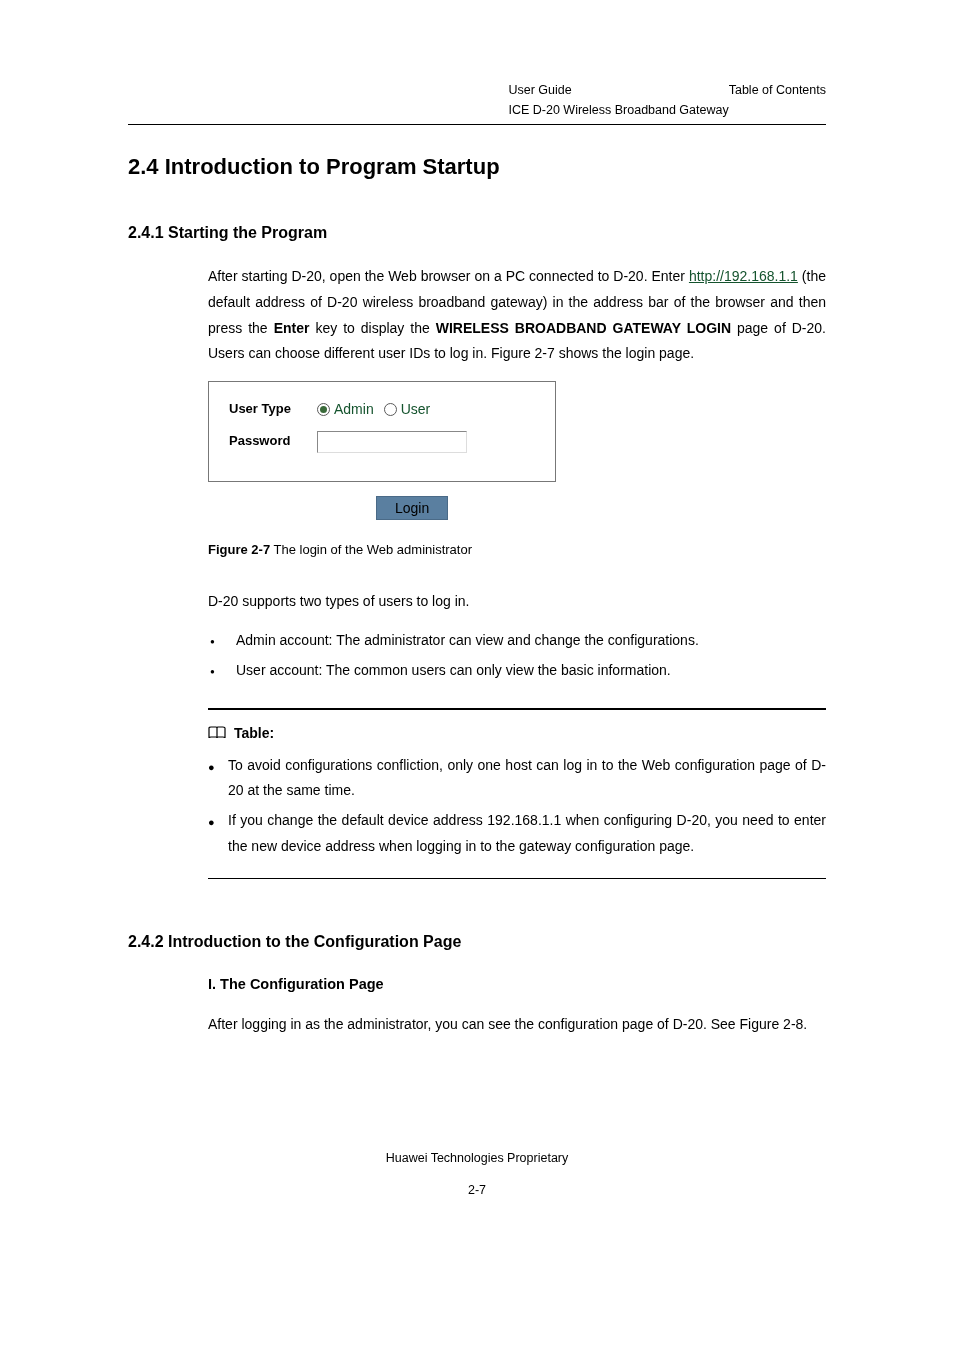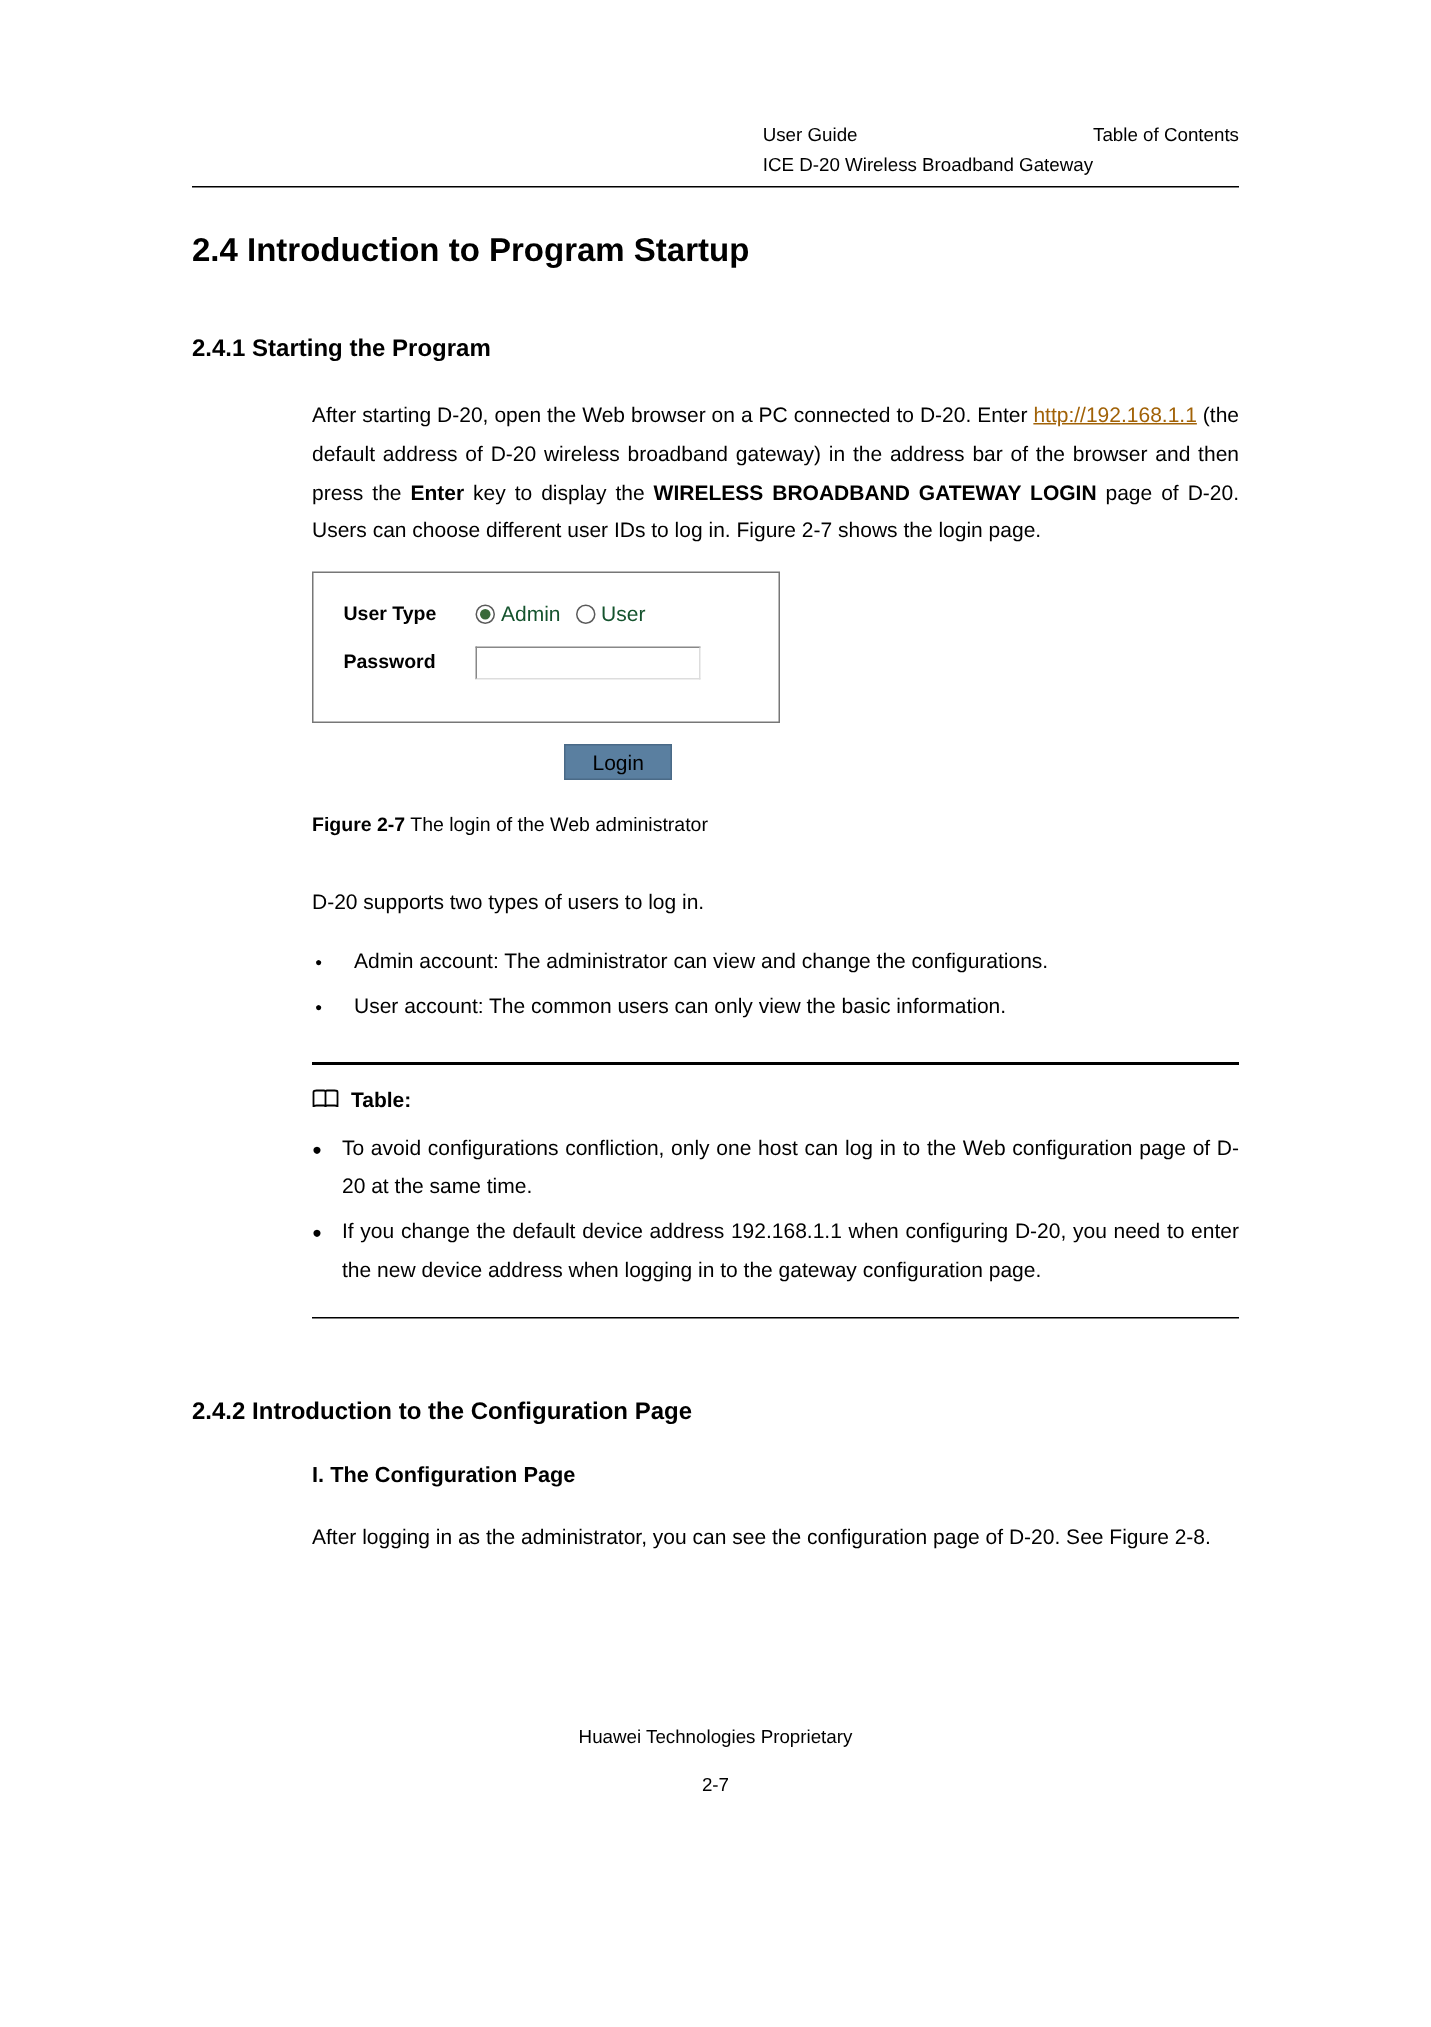--- a/index.html
+++ b/index.html
@@ -14,23 +14,23 @@
       line-height: 1.6;
     }
     .header-row { display: flex; justify-content: flex-end; border-bottom: 1px solid #000; padding-bottom: 4px; margin-bottom: 24px; }
     .header-left { font-size: 12.5px; }
     .header-right { font-size: 12.5px; }
     h1 { font-size: 22px; font-weight: bold; margin-bottom: 36px; }
     h2 { font-size: 16px; font-weight: bold; margin-bottom: 18px; }
     h2.sub2 { margin-top: 50px; }
     h3 { font-size: 14.5px; font-weight: bold; margin-left: 80px; margin-bottom: 16px; margin-top: 14px; }
     .body-text { margin-left: 80px; text-align: justify; margin-bottom: 14px; line-height: 1.85; }
-    .body-text a { color: #a16207; text-decoration: underline; }
+    .body-text a { color: #14532d; text-decoration: underline; }
     .login-figure-wrap { margin-left: 80px; margin-bottom: 20px; }
-    .login-box { border: 1px solid #777; width: 312px; padding: 16px 20px 18px 20px; background: #fff; }
+    .login-box { border: 1px solid #777; width: 348px; padding: 16px 20px 18px 20px; background: #fff; }
     .login-row { display: flex; align-items: center; margin-bottom: 10px; }
     .login-label { width: 88px; font-weight: bold; font-size: 13px; font-family: Arial, sans-serif; }
     .radio-group { display: flex; align-items: center; gap: 10px; font-family: Arial, sans-serif; font-size: 14px; color: #14532d; }
     .radio-item { display: flex; align-items: center; gap: 4px; }
     .radio-outer { width: 13px; height: 13px; border: 1px solid #5a5a5a; border-radius: 50%; display: flex; align-items: center; justify-content: center; background: #fff; }
     .radio-inner { width: 7px; height: 7px; border-radius: 50%; background: #3a6a3a; }
     .password-input { width: 150px; height: 22px; border-top: 1px solid #888; border-left: 1px solid #888; border-right: 1px solid #ddd; border-bottom: 1px solid #ddd; background: #fff; }
     .login-btn-row { display: flex; justify-content: flex-start; margin-left: 168px; margin-top: 14px; }
     .login-btn { background: #5a7fa0; color: #000000; border: 1px solid #4a6a87; padding: 3px 18px; font-size: 14px; font-family: Arial, sans-serif; }
     .figure-caption { margin-left: 80px; font-size: 13px; margin-bottom: 28px; }

